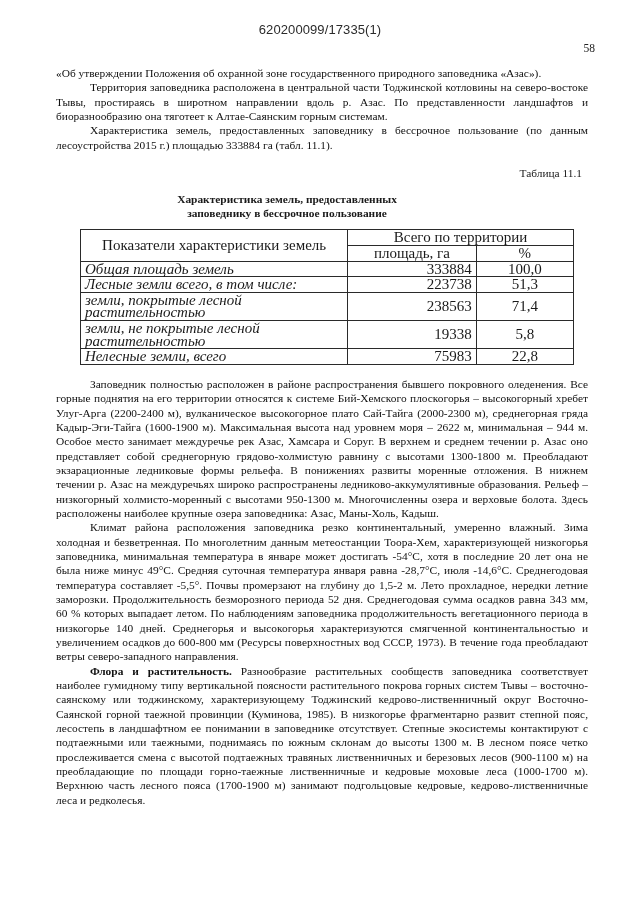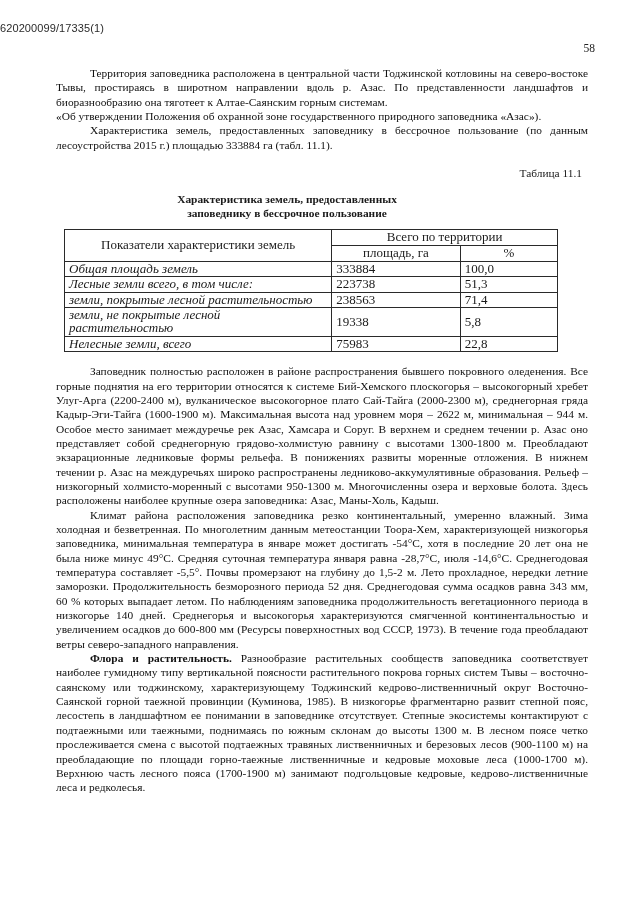--- a/index.html
+++ b/index.html
@@ -19,22 +19,22 @@
     width: 640px;
     height: 905px;
     position: relative;
     box-sizing: border-box;
   }
   .doc-header {
     position: absolute;
     top: 22px;
     left: 0;
     right: 0;
-    text-align: left;
-    font-size: 11px;
+    text-align: center;
+    font-size: 13px;
     letter-spacing: 0.1px;
     color: #2b2b2b;
     font-family: "Liberation Sans", sans-serif;
   }
   .page-number {
     position: absolute;
     top: 42px;
     right: 45px;
     font-size: 11.5px;
     color: #222;
@@ -70,44 +70,44 @@
     padding-top: 9px;
     font-size: 11.4px;
     text-align: center;
     line-height: 14.2px;
     padding-right: 70px;
     font-weight: bold;
   }
   table.land-table {
     border-collapse: collapse;
     width: 494px;
-    margin: 9px 0 0 8px;
-    font-size: 13px;
+    margin: 9px 0 0 24px;
+    font-size: 15px;
     table-layout: fixed;
   }
   table.land-table th,
   table.land-table td {
     border: 1px solid #2a2a2a;
     padding: 1px 4px;
     line-height: 12.6px;
     font-weight: normal;
     vertical-align: middle;
   }
   table.land-table th {
     text-align: center;
   }
   td.lbl {
     text-align: left;
     font-style: italic;
   }
   td.num {
-    text-align: left;
+    text-align: right;
   }
   td.pct {
-    text-align: left;
+    text-align: center;
     padding-right: 14px;
   }
   .col-a { width: 258px; }
   .col-b { width: 124px; }
   .col-c { width: 94px; }
   .after-table {
     padding-top: 12px;
   }
   .para-gap {
     padding-top: 0px;
@@ -120,23 +120,23 @@
 <body>
 
 <div class="page">
 
   <div class="doc-header">620200099/17335(1)</div>
 
   <div class="page-number">58</div>
 
   <div class="content">
 
+    <p class="body-text">«Об утверждении Положения об охранной зоне государственного природного заповедника «Азас»).</p>
+
     <p class="body-text indent">Территория заповедника расположена в центральной части Тоджинской котловины на северо-востоке Тывы, простираясь в широтном направлении вдоль р. Азас. По представленности ландшафтов и биоразнообразию она тяготеет к Алтае-Саянским горным системам.</p>
-
-    <p class="body-text">«Об утверждении Положения об охранной зоне государственного природного заповедника «Азас»).</p>
 
     <p class="body-text indent">Характеристика земель, предоставленных  заповеднику в бессрочное пользование (по данным лесоустройства 2015 г.) площадью 333884 га (табл. 11.1).</p>
 
     <p class="tbl-number">Таблица 11.1</p>
 
     <p class="tbl-title">
       <span>Характеристика земель, предоставленных</span><br>
       <span>заповеднику в бессрочное пользование</span>
     </p>
 

